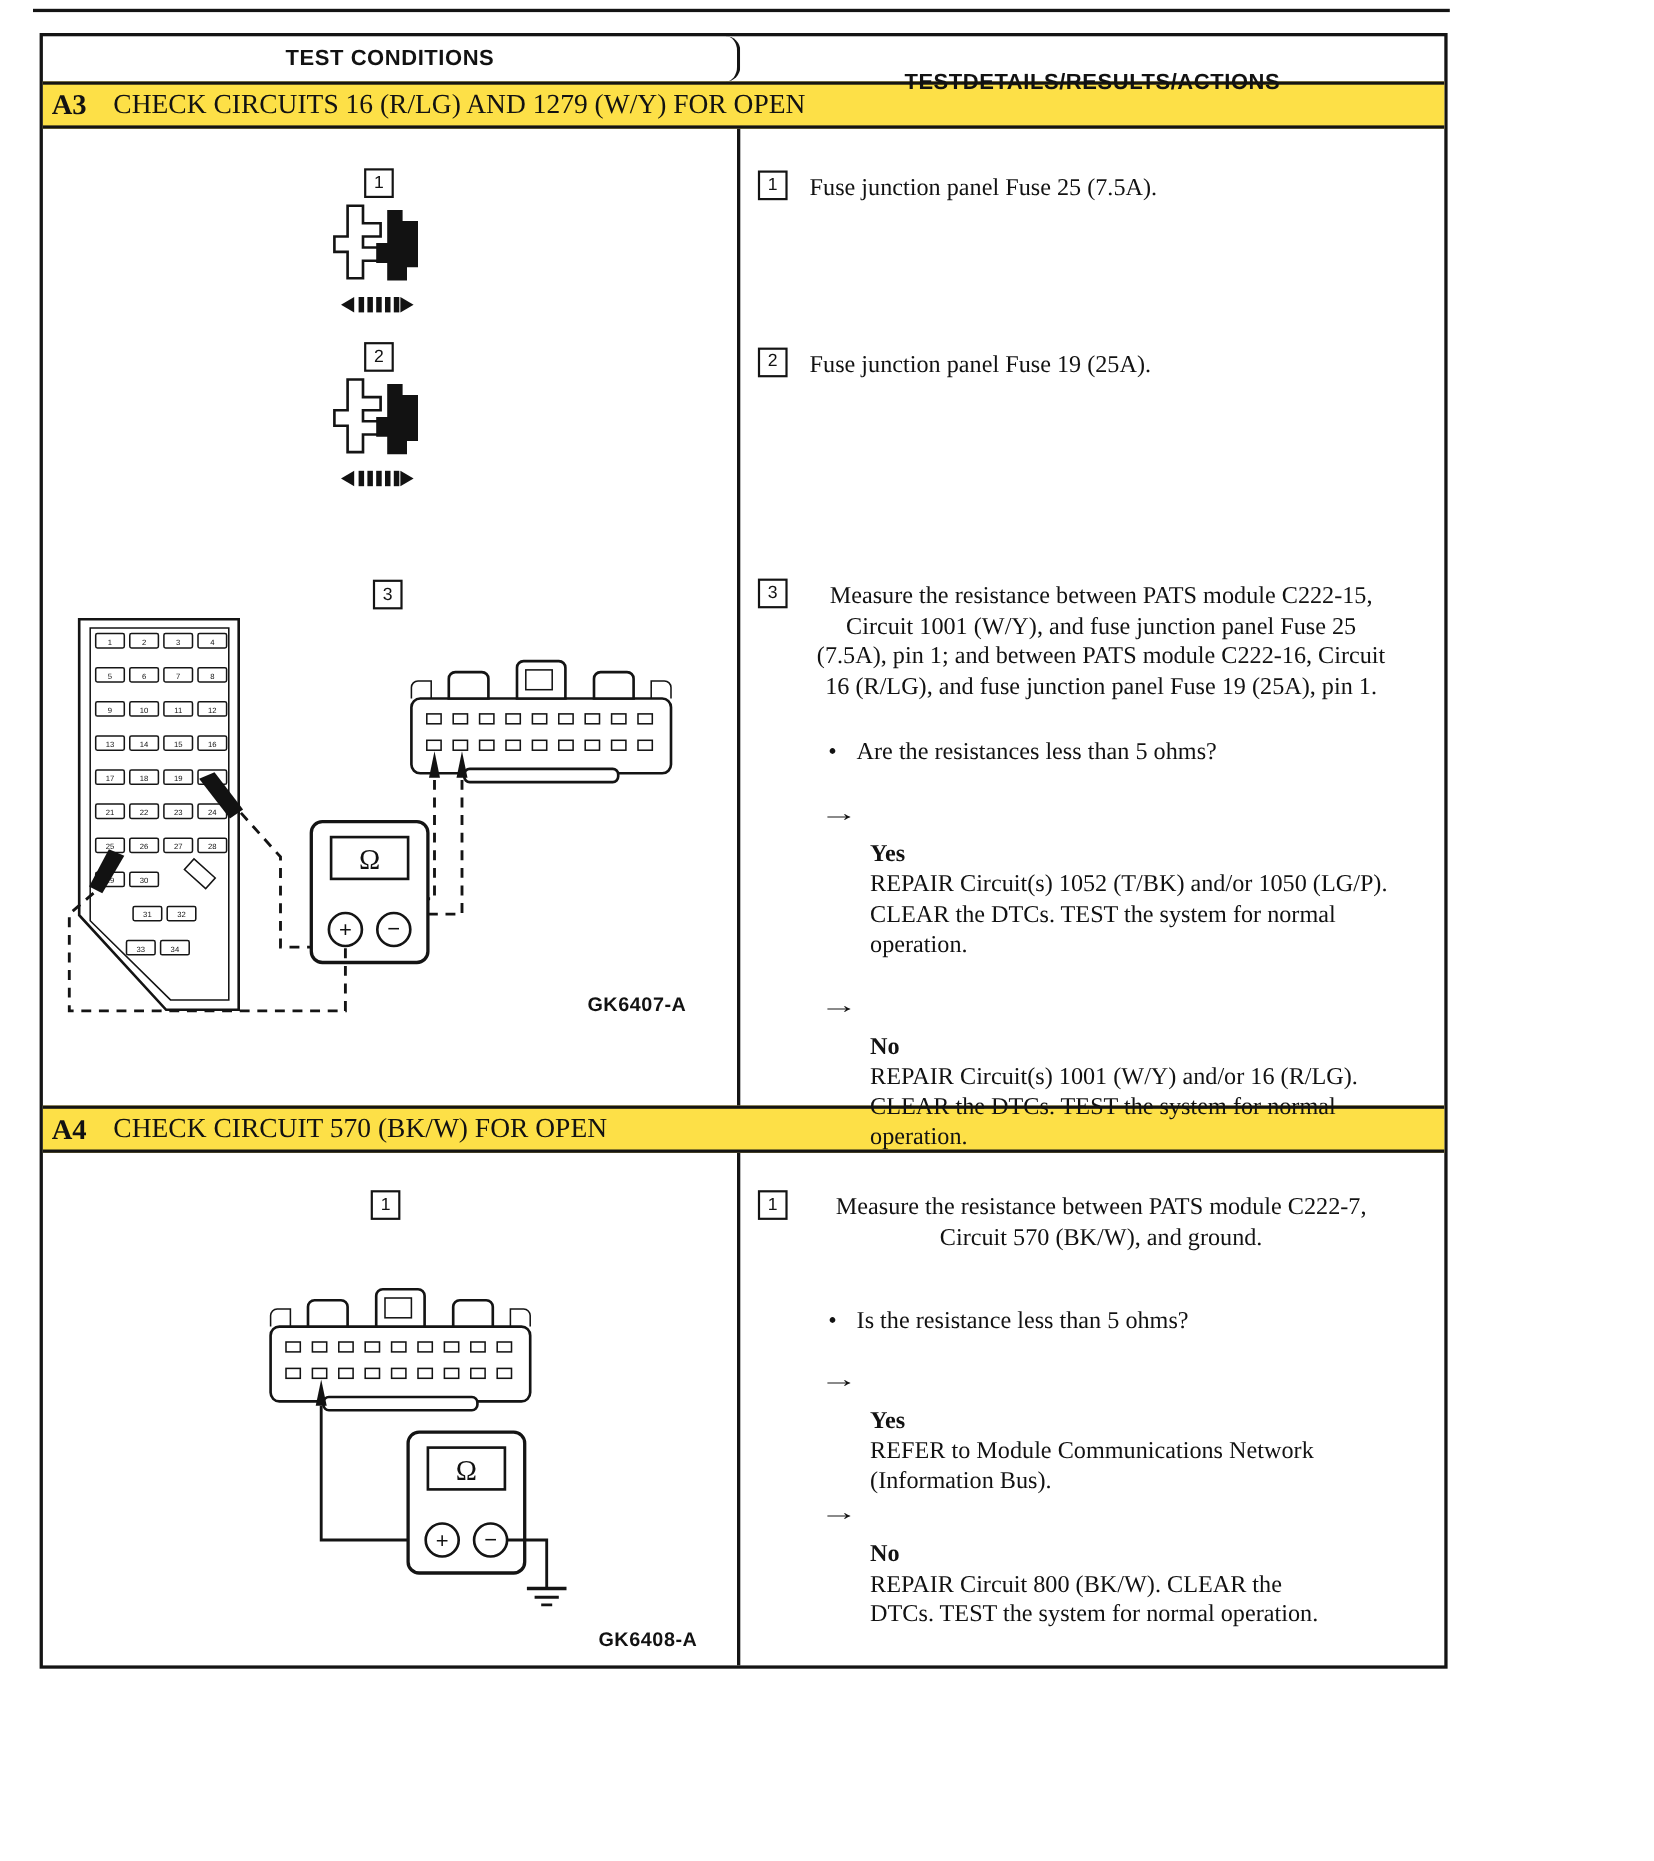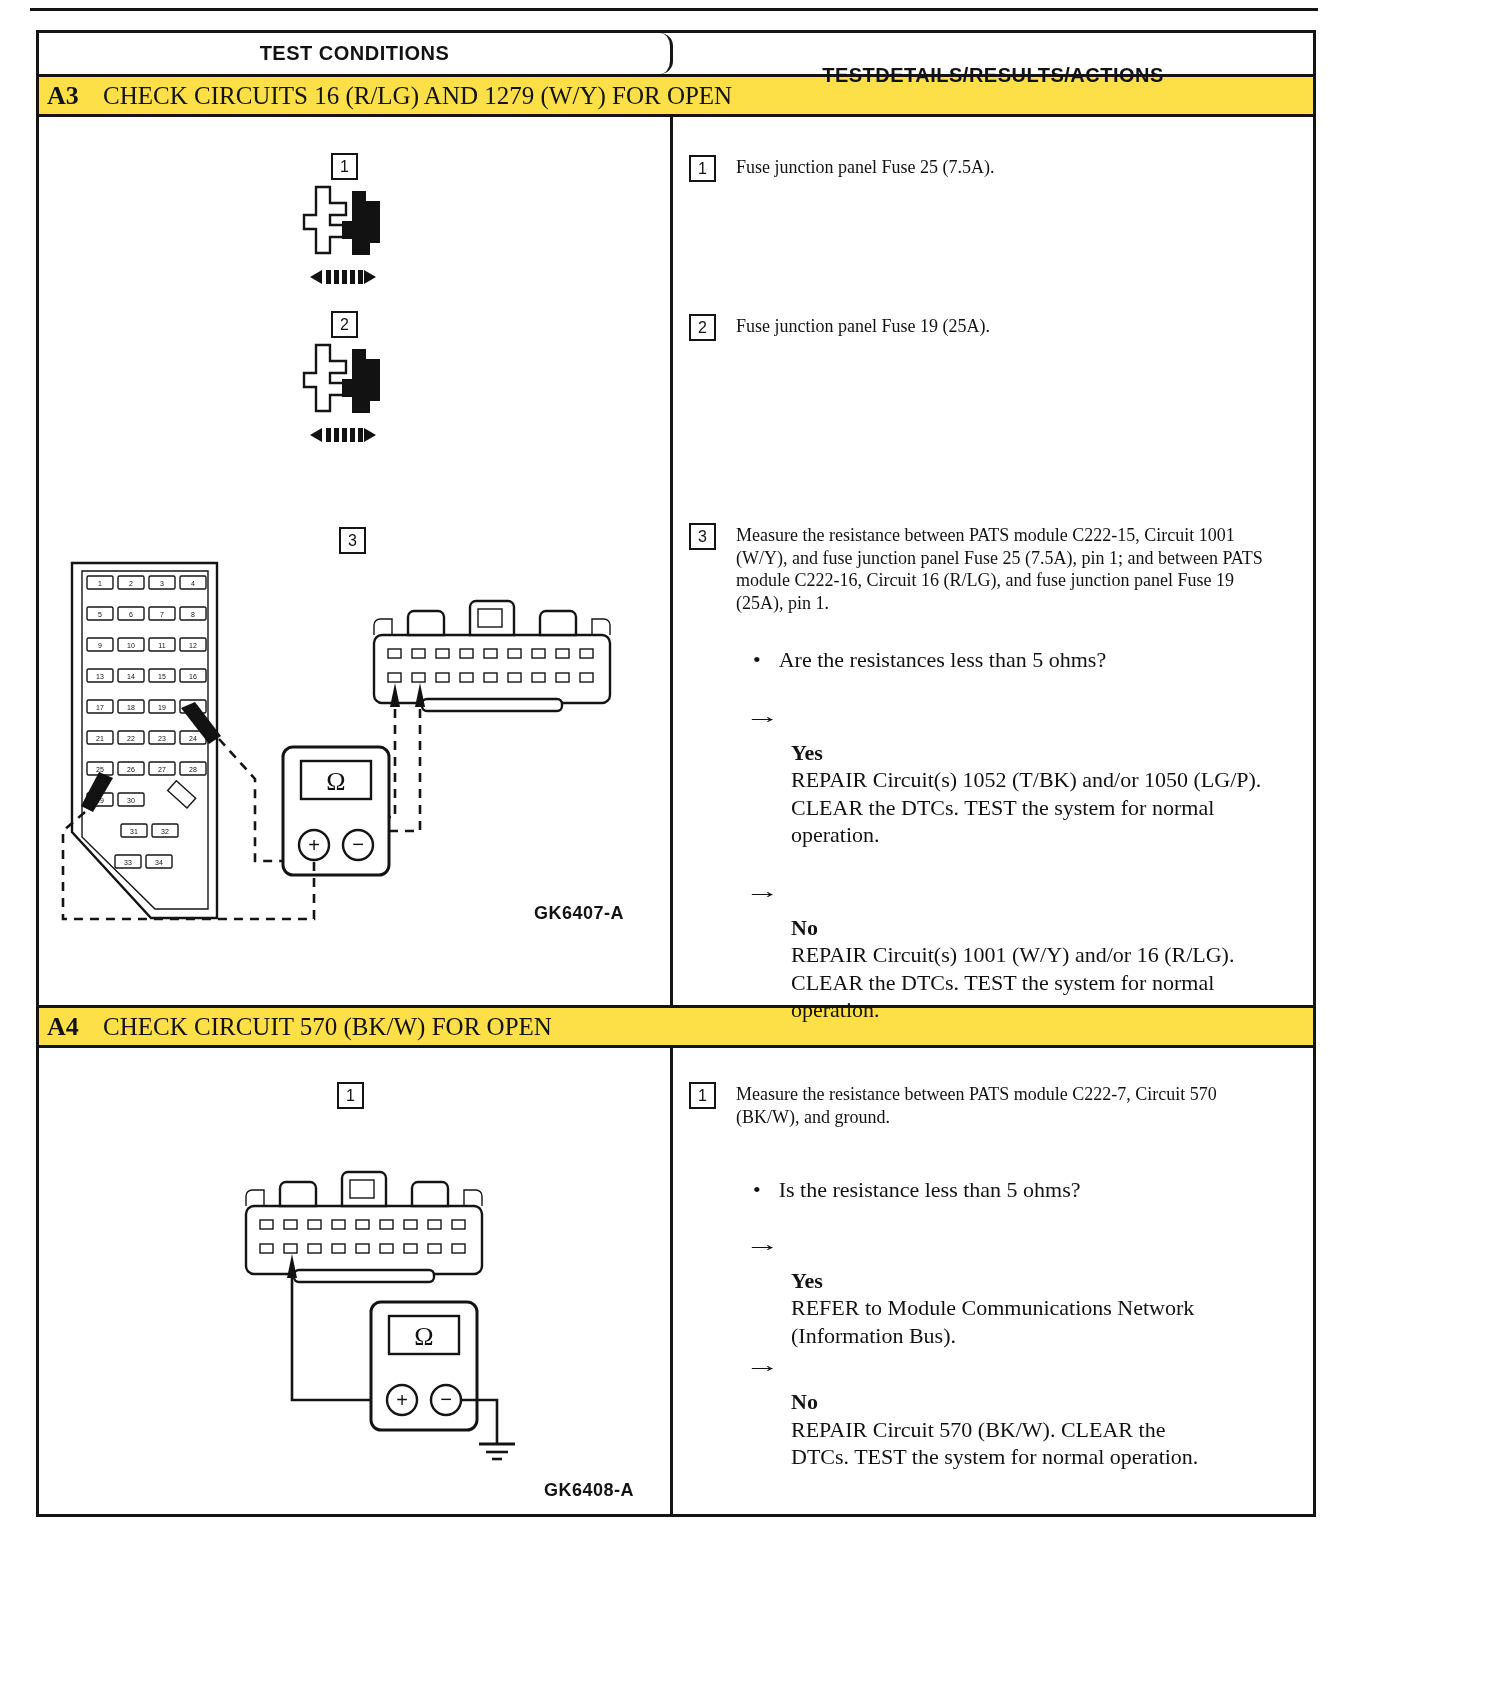--- a/index.html
+++ b/index.html
@@ -43,21 +43,21 @@
     font-weight:bold; font-size:18px; letter-spacing:0.5px;
   }
   .diagram { position:absolute; left:0; top:0; }
 
   .step-row { display:flex; gap:20px; align-items:flex-start; }
   .badge {
     flex:0 0 27px; width:27px; height:27px; border:2px solid #141414;
     display:flex; align-items:center; justify-content:center;
     font-size:16px; font-family:"Liberation Sans", sans-serif;
   }
-  .step-text { font-size:18px; line-height:1.25; padding-top:1px; max-width:530px; }
+  .step-text { font-size:22px; line-height:1.25; padding-top:1px; max-width:530px;text-align:center; }
   .bullet-row { display:flex; gap:18px; margin-left:64px; font-size:22px; line-height:1.25; }
   .result-row { display:flex; gap:20px; margin-left:56px; font-size:22px; line-height:1.25; }
   .arrow-glyph { display:inline-block; transform:scaleX(1.6); transform-origin:left center; width:26px; }
   .result-label { font-weight:bold;margin-top:37px; }
   .result-text { max-width:500px; }
 
   
   .thick { fill:#fff; stroke:#141414; stroke-width:3; }
   .mid   { fill:#fff; stroke:#141414; stroke-width:2.4; }
   .thin  { fill:none; stroke:#141414; stroke-width:1.4; }
@@ -321,19 +321,19 @@
         <span class="arrow-glyph">→</span>
         <div>
           <div class="result-label">Yes</div>
           <div class="result-text" style="max-width:420px;">REFER to Module Communications Network (Information Bus).</div>
         </div>
       </div>
       <div class="result-row" style="margin-top:2px;">
         <span class="arrow-glyph">→</span>
         <div>
           <div class="result-label">No</div>
-          <div class="result-text" style="max-width:430px;">REPAIR Circuit 570 (BK/W). CLEAR the DTCs. TEST the system for normal operation.</div>
+          <div class="result-text" style="max-width:430px;">REPAIR Circuit 800 (BK/W). CLEAR the DTCs. TEST the system for normal operation.</div>
         </div>
       </div>
     </div>
   </div>
 
 </div>
 
 </body></html>

